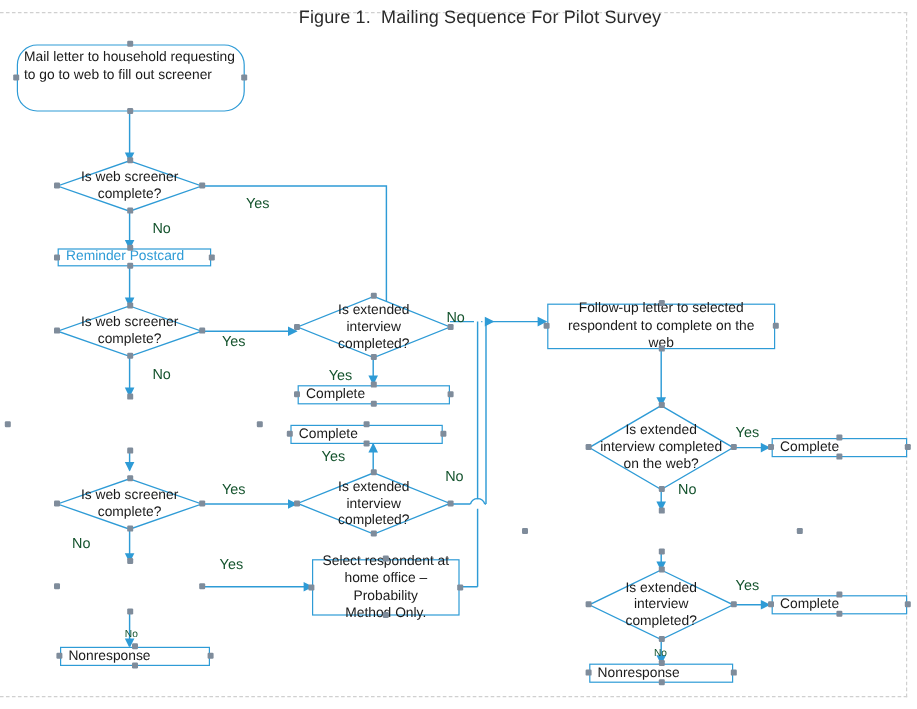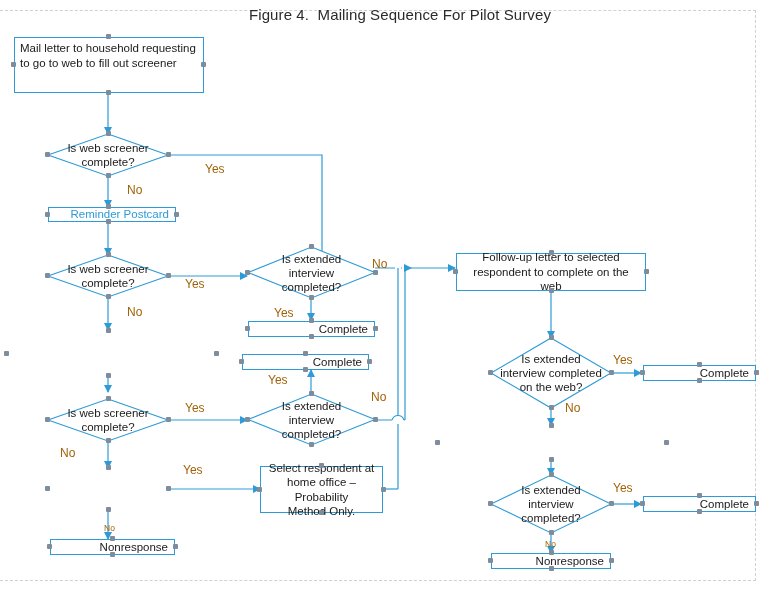--- a/index.html
+++ b/index.html
@@ -12,47 +12,47 @@
   .page-border{position:absolute;left:-10px;top:10px;width:766px;height:571px;
       border:1px dashed #d0d0d0;box-sizing:border-box;background:transparent;}
 
   .title{position:absolute;left:200px;top:6px;width:400px;text-align:center;
       font-size:15px;color:#2b2b2b;letter-spacing:.1px;white-space:pre;}
 
   
   .node{position:absolute;box-sizing:border-box;}
   .box{border:1px solid #2e9bd6;background:#ffffff;color:#1a1a1a;
        font-size:11.5px;line-height:14.5px;display:flex;}
-  .box.ctr{align-items:center;justify-content:flex-end;text-align:center;padding:0 6px;}
-  .box.tl{align-items:flex-start;justify-content:flex-start;text-align:left;padding:3px 5px;}
+  .box.ctr{align-items:center;justify-content:flex-start;text-align:center;padding:0 6px;}
+  .box.tl{align-items:flex-start;justify-content:flex-start;text-align:left;padding:3px 5px;border-radius:17px;}
   .box.blue{color:#2e9bd6;}
 
   .dia{ }
   .dia svg{position:absolute;left:0;top:0;overflow:visible;}
   .dia .dtxt{position:absolute;left:0;top:0;width:100%;height:100%;
       display:flex;align-items:center;justify-content:center;text-align:center;
       font-size:11.5px;line-height:14px;color:#1a1a1a;}
 
   
-  .lbl{position:absolute;font-size:12px;color:#a16207;white-space:nowrap;}
+  .lbl{position:absolute;font-size:12px;color:#14532d;white-space:nowrap;}
   .lbl.sm{font-size:8.5px;}
 
   
   .h{position:absolute;width:5px;height:5px;background:#7f8c9b;border-radius:1px;}
 
   svg.wires{position:absolute;left:0;top:0;width:764px;height:591px;pointer-events:none;}
 </style>
 </head>
 <body>
 
 <div id="canvas">
 
   <div class="page-border"></div>
 
-  <div class="title">Figure 4.  Mailing Sequence For Pilot Survey</div>
+  <div class="title">Figure 1.  Mailing Sequence For Pilot Survey</div>
 
   <svg class="wires" viewBox="0 0 764 591">
     <g stroke="#2e9bd6" stroke-width="1.2" fill="none">
 
       <path d="M108,93 L108,134"></path>
 
       <path d="M168,155 L322,155 L322,268"></path>
 
       <path d="M108,176 L108,207"></path>
 

